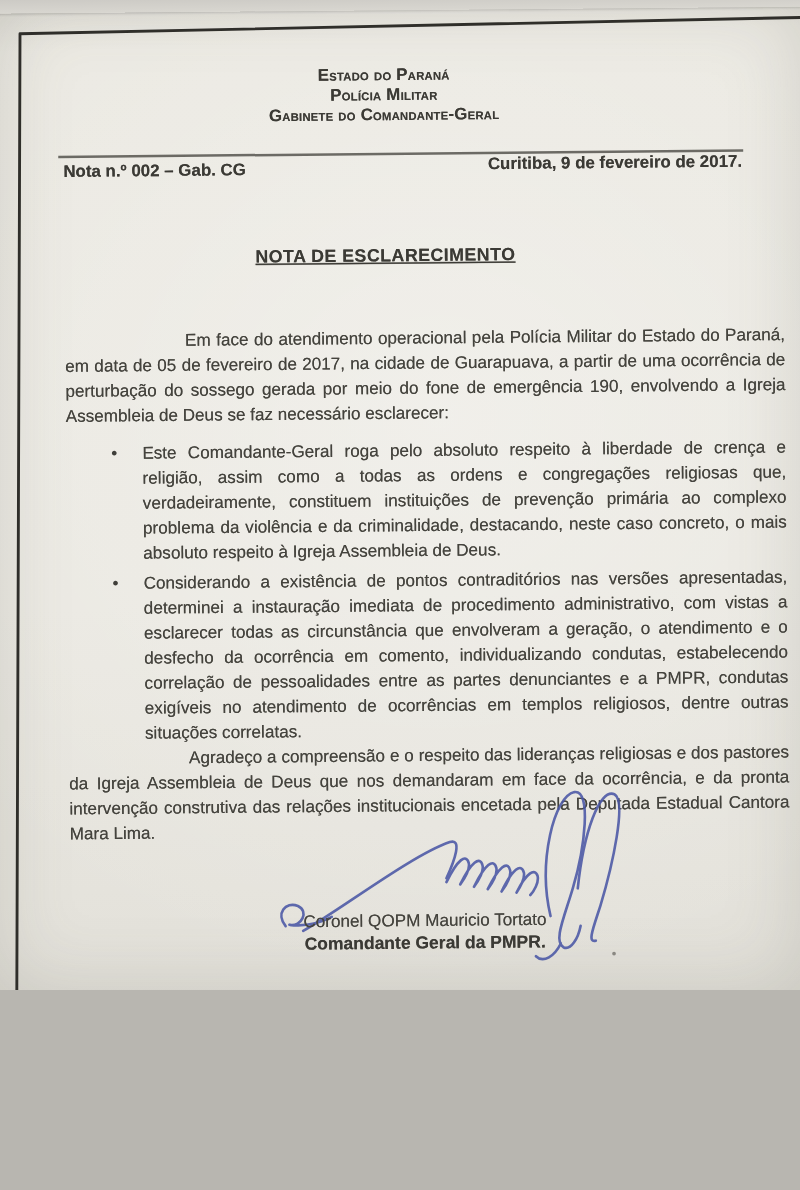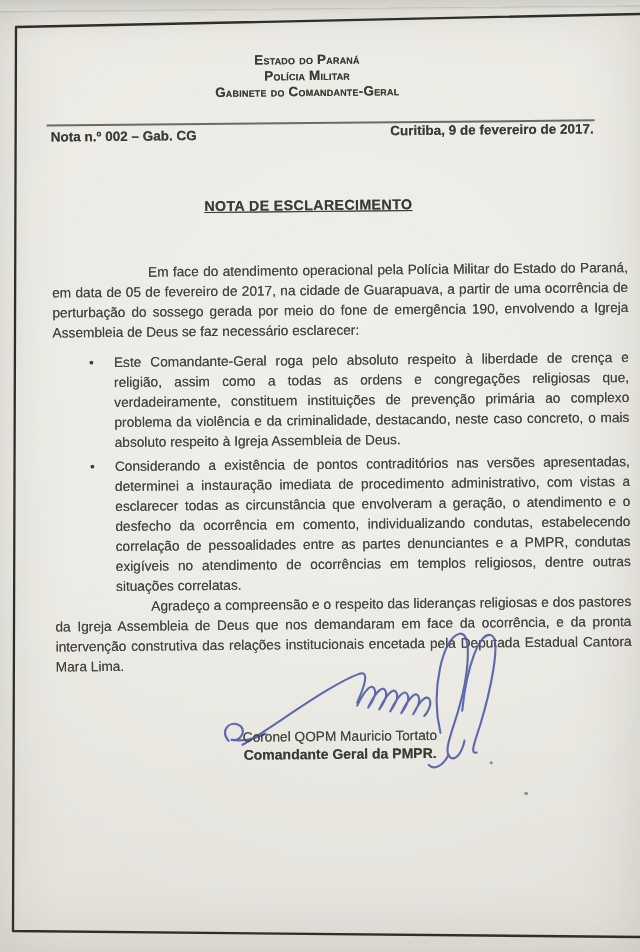--- a/index.html
+++ b/index.html
@@ -1,18 +1,18 @@
 <!DOCTYPE html>
 <html><head>
 <meta charset="utf-8">
 <style>
   html,body{margin:0;padding:0;background:#b8b6b0;}
   .photo{
     position:relative;
-    width:640px;height:952px;
+    width:640px;height:792px;
     margin:0 auto;
     overflow:hidden;
     font-family:"Liberation Sans", sans-serif;
     color:#3d3c37;
     background:
       radial-gradient(130% 95% at 55% 42%, rgba(255,255,255,0.30), rgba(255,255,255,0) 62%),
       linear-gradient(178deg, #d6d4ce 0px, #e3e1da 12px, #ebe9e2 42px, #eae8e1 60%, #e5e3dc 88%, #e2e0d9 100%);
     box-shadow: inset 0 0 60px rgba(90,88,80,0.18);
   }
   .top-edge{

